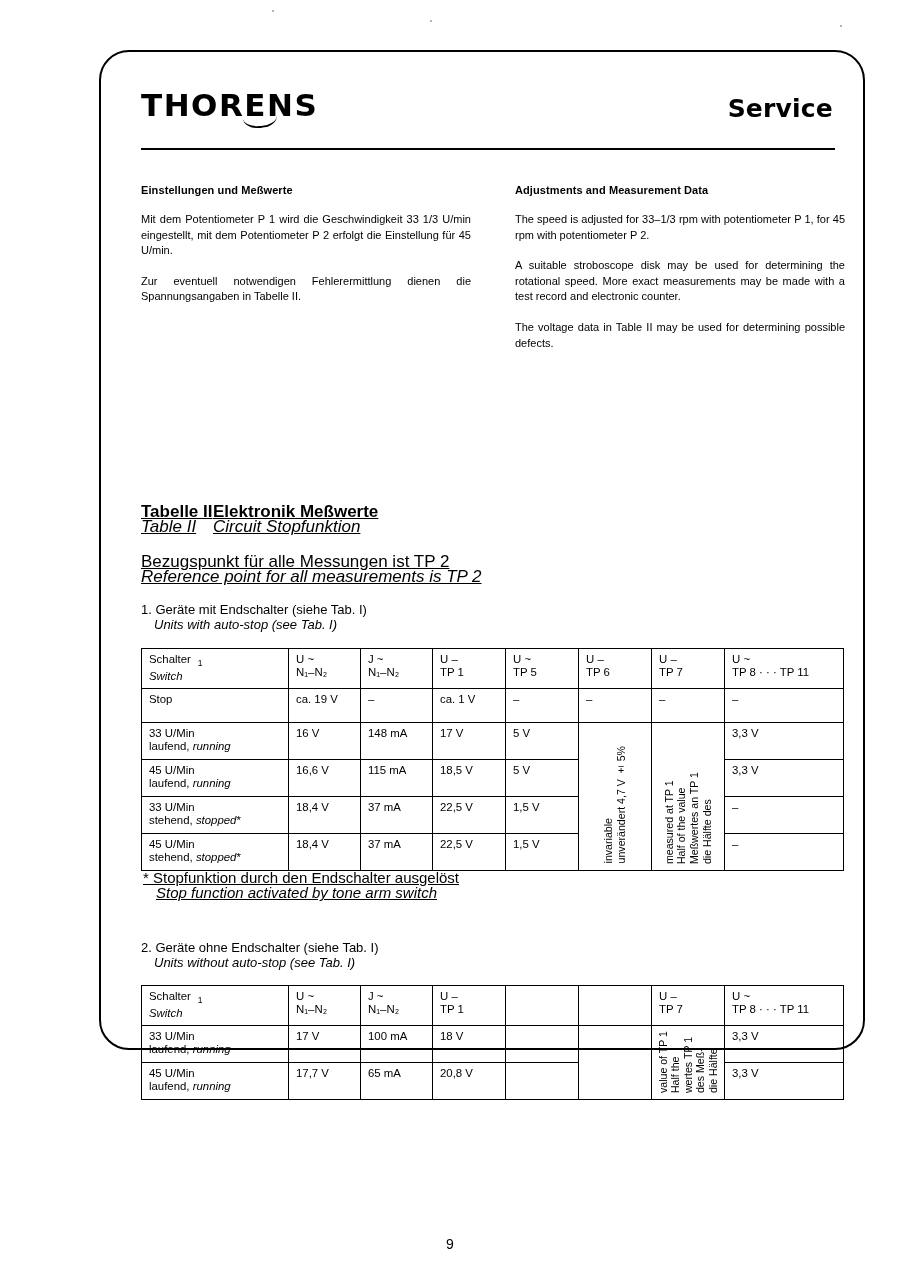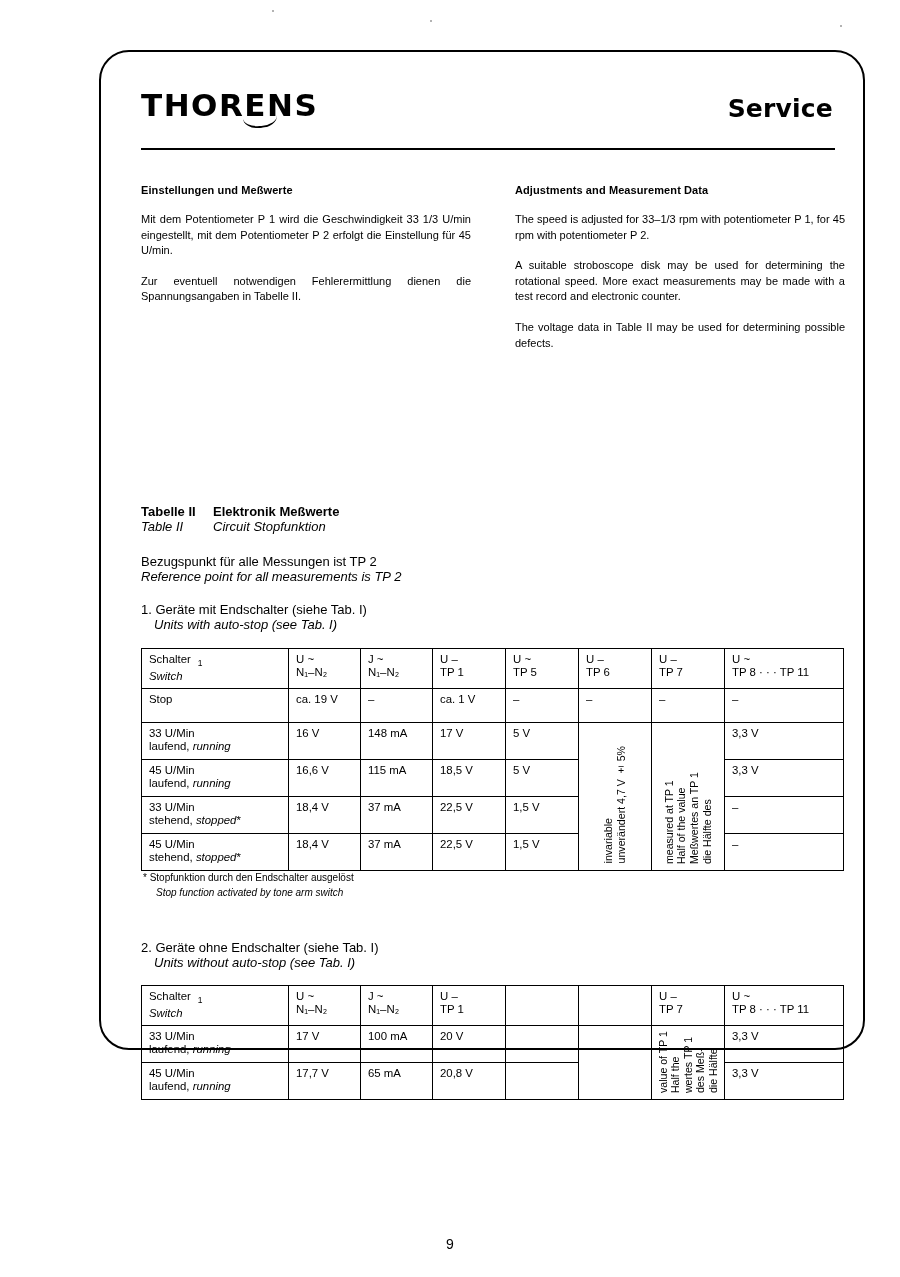--- a/index.html
+++ b/index.html
@@ -114,22 +114,23 @@
     margin: 0 0 15px 0;
     font-size: 11px;
     line-height: 15.6px;
     text-align: justify;
   }
   .col p:last-child { margin-bottom: 0; }
 
   
   .tbl-caption {
     position: absolute;
-    font-size: 13px;
+    font-size: 17px;
     line-height: 15.4px;
+    text-decoration: underline;
   }
   .cap-de { font-weight: bold; }
   .cap-en { font-style: italic; }
   .cap-row { display: flex; }
   .cap-row .lbl { display: inline-block; min-width: 72px; }
   .cap-row.cap-en .lbl { min-width: 72px; }
 
   .block-title {
     position: absolute;
     font-size: 13px;
@@ -194,22 +195,23 @@
   .rot-cols {
     display: flex;
     flex-direction: row-reverse;
     gap: 0px;
   }
   .rot-cols .rot-text { line-height: 12.6px; }
 
   
   .footnote {
     position: absolute;
-    font-size: 10px;
+    font-size: 15px;
     line-height: 15.2px;
+    text-decoration: underline;
   }
   .footnote .de { display: block; }
   .footnote .en { display: block; font-style: italic; padding-left: 13px; }
 
   
   #page-number {
     position: absolute;
     left: 0;
     right: 0;
     top: 1236px;
@@ -470,21 +472,21 @@
         </tr>
       </thead>
       <tbody>
         <tr style="height:37px;">
           <td class="rowlabel">
             <span class="de">33 U/Min</span>
             <span>laufend, </span><span class="en">running</span>
           </td>
           <td class="val">17 V</td>
           <td class="val">100 mA</td>
-          <td class="val">20 V</td>
+          <td class="val">18 V</td>
           <td class="val"></td>
 
           <td rowspan="2"></td>
 
           <td class="rot" rowspan="2">
             <div class="rot-wrap">
               <div class="rot-cols">
                 <div class="rot-text">die Hälfte</div>
                 <div class="rot-text">des Meß-</div>
                 <div class="rot-text">wertes TP 1</div>

